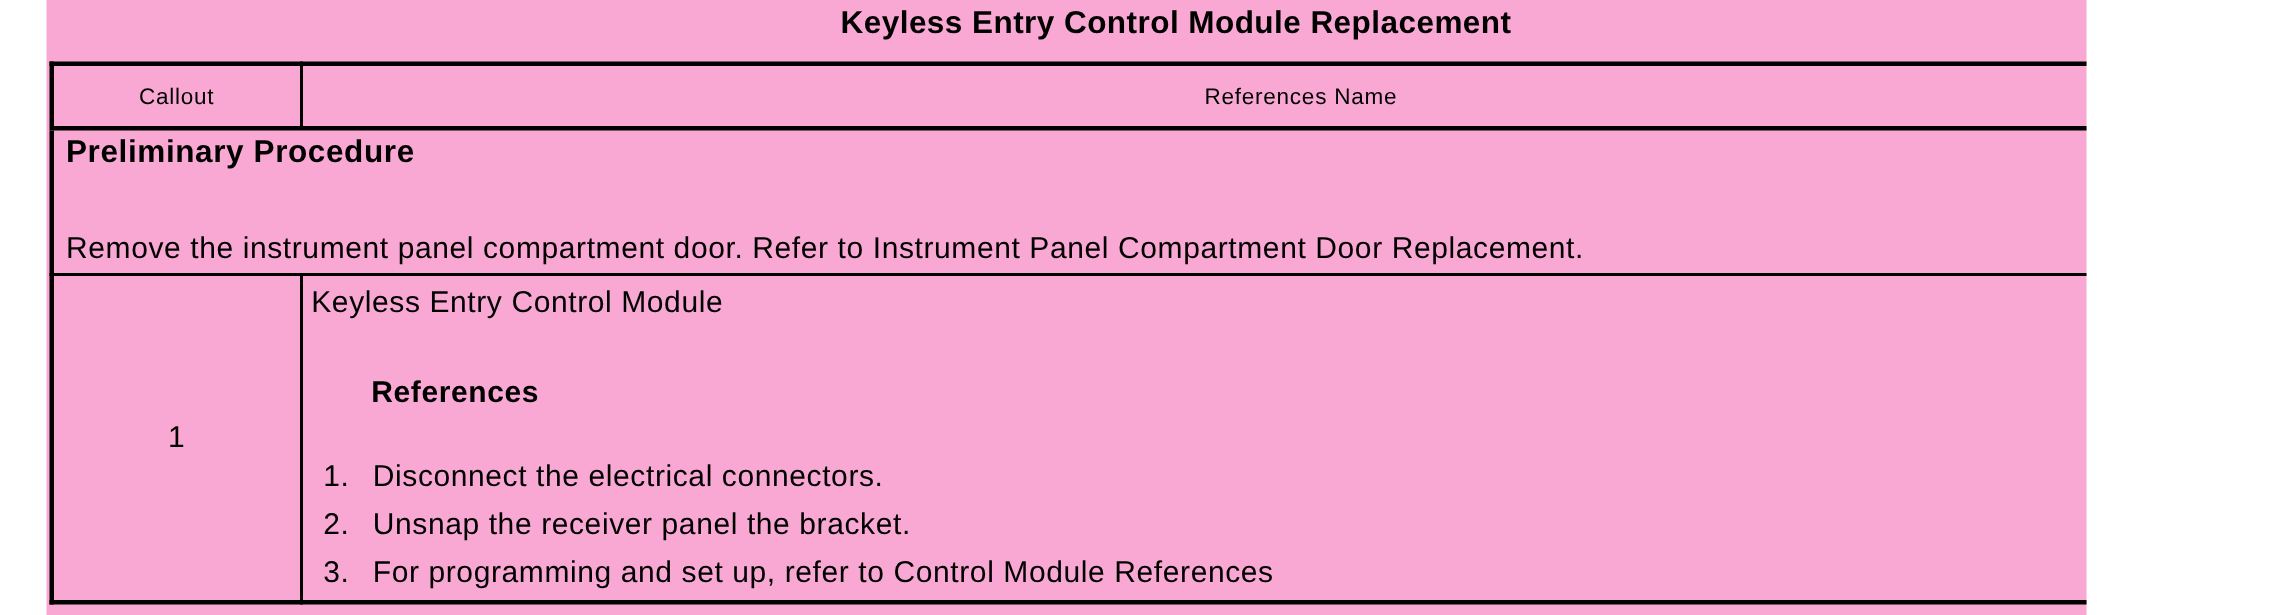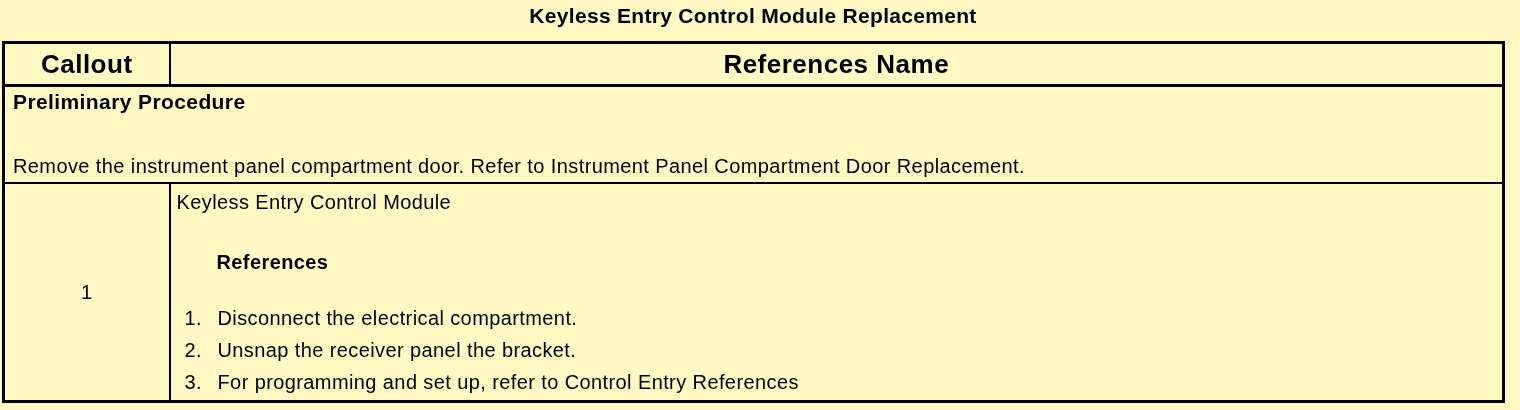--- a/index.html
+++ b/index.html
@@ -4,24 +4,25 @@
 <style>
   html, body {
     margin: 0;
     padding: 0;
     background: #ffffff;
     color: #000000;
     font-family: "Liberation Sans", sans-serif;
   }
   .page {
     position: relative;
-    width: 1520px;
+    width: 1360px;
     height: 410px;
-    background: #fef9c3;
+    background: #f9a8d4;
     overflow: hidden;
+    margin-left: 31px;
   }
   .doc-title {
     padding-top: 4px;
     width: 1506px;
     text-align: center;
     font-weight: bold;
     font-size: 21px;
     line-height: 24px;
     letter-spacing: 0.3px;
   }
@@ -38,22 +39,22 @@
     padding: 0;
     border: 2px solid #000000;
     vertical-align: top;
     font-size: 20px;
     letter-spacing: 0.4px;
   }
   tr.header-row th {
     height: 40px;
     text-align: center;
     vertical-align: middle;
-    font-weight: bold;
-    font-size: 26px;
+    font-weight: normal;
+    font-size: 15px;
     letter-spacing: 0.5px;
     border-bottom: 3px solid #000000;
   }
   td.prelim-cell {
     padding: 3px 8px 4px 8px;
   }
   .prelim-heading {
     font-weight: bold;
     font-size: 21px;
     line-height: 24px;
@@ -123,29 +124,29 @@
     </tr>
 
     <tr>
       <td class="callout-cell">1</td>
       <td class="component-cell">
         <div class="component-name">Keyless Entry Control Module</div>
         <div class="proc-heading">References</div>
         <ol class="steps">
           <li>
             <span class="step-num">1.</span>
-            <span class="step-text">Disconnect the electrical compartment.</span>
+            <span class="step-text">Disconnect the electrical connectors.</span>
           </li>
           <li>
             <span class="step-num">2.</span>
             <span class="step-text">Unsnap the receiver panel the bracket.</span>
           </li>
           <li>
             <span class="step-num">3.</span>
-            <span class="step-text">For programming and set up, refer to Control Entry References</span>
+            <span class="step-text">For programming and set up, refer to Control Module References</span>
           </li>
         </ol>
       </td>
     </tr>
   </tbody>
     </table>
 
 </div>
 
 </body></html>

